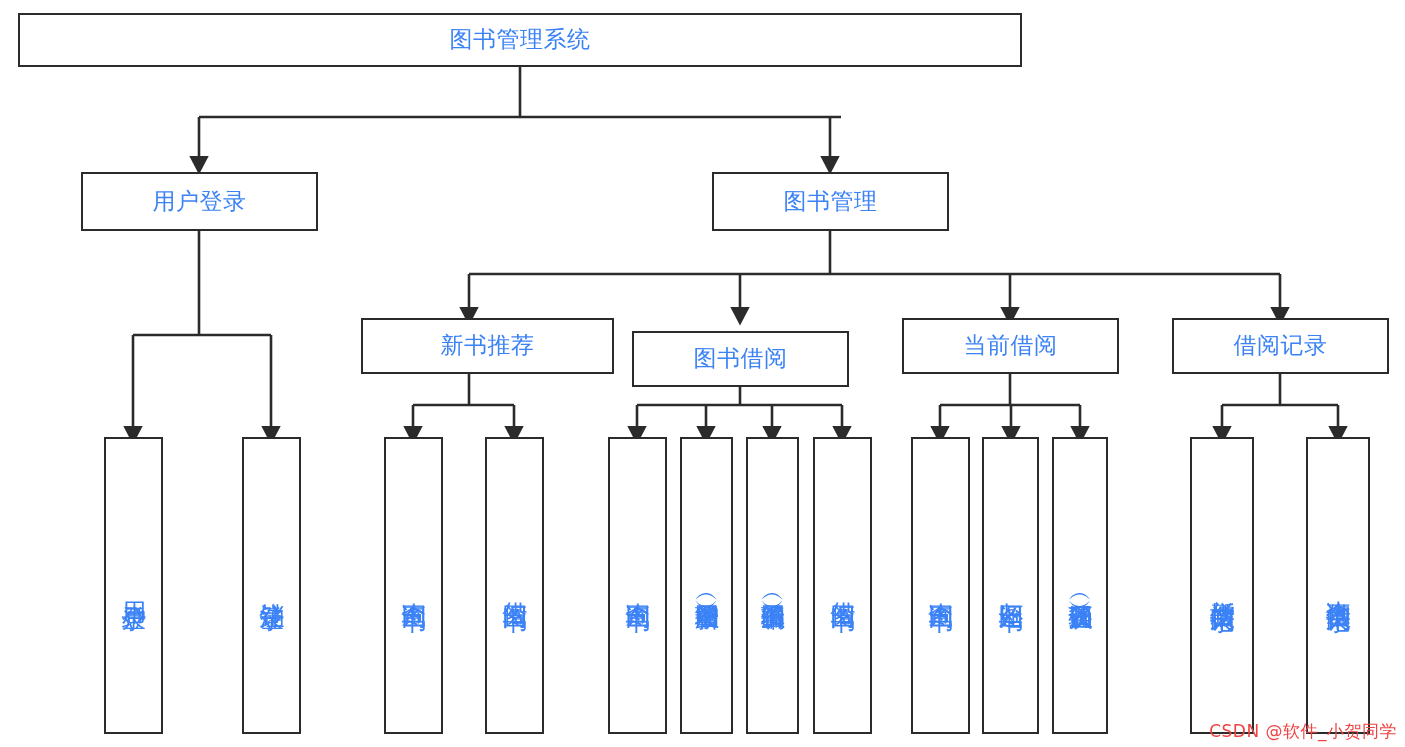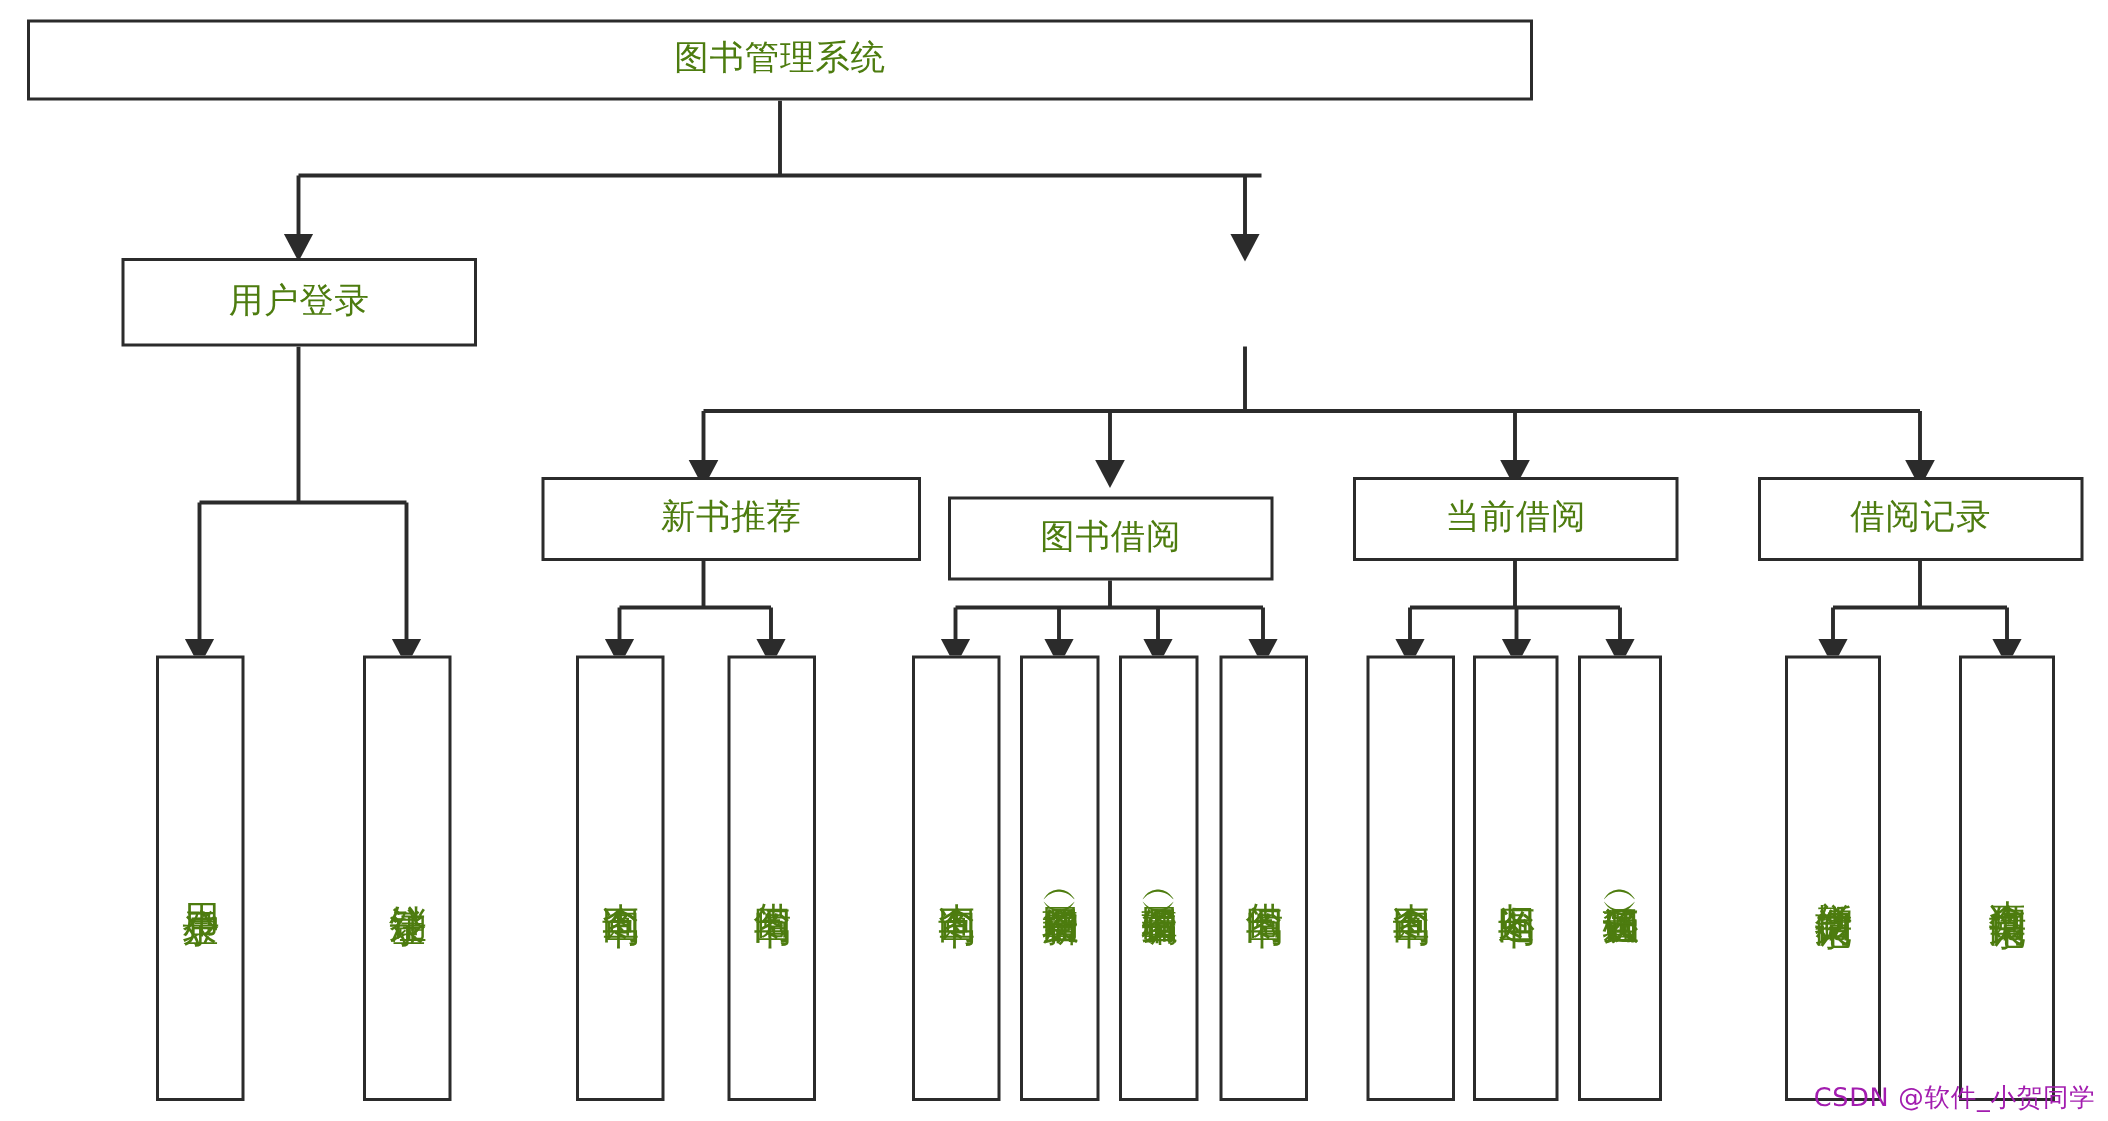--- a/index.html
+++ b/index.html
@@ -26,21 +26,21 @@
     pointer-events: none;
   }
   .node {
     position: absolute;
     box-sizing: border-box;
     border: 2px solid #2b2b2b;
     background: #ffffff;
     display: flex;
     align-items: center;
     justify-content: center;
-    color: #4d7c0f;
+    color: #3b82f6;
     line-height: 1.12;
   }
   .node.horiz {
     font-size: 23px;
     letter-spacing: 0.5px;
     text-align: center;
   }
   .node.vert {
     writing-mode: vertical-rl;
     text-orientation: upright;
@@ -55,21 +55,21 @@
     letter-spacing: 0px;
   }
   .node-label {
     display: block;
   }
   #watermark {
     position: absolute;
     right: 8px;
     bottom: 4px;
     font-size: 17px;
-    color: #a21caf;
+    color: #ef4444;
     letter-spacing: 0.5px;
     white-space: nowrap;
     user-select: none;
   }
 </style>
 </head>
 <body>
 
 <div id="diagram-root">
 
@@ -124,20 +124,23 @@
   </svg>
 
   <div class="node horiz" style="left:18px; top:13px; width:1004px; height:54px;">
     <span class="node-label">图书管理系统</span>
   </div>
 
   <div class="node horiz" style="left:81px; top:172px; width:237px; height:59px;">
     <span class="node-label">用户登录</span>
   </div>
 
+  <div class="node horiz" style="left:712px; top:172px; width:237px; height:59px;">
+    <span class="node-label">图书管理</span>
+  </div>
 
   <div class="node horiz" style="left:361px; top:318px; width:253px; height:56px;">
     <span class="node-label">新书推荐</span>
   </div>
 
   <div class="node horiz" style="left:632px; top:318px; width:217px; height:56px;margin-top:13px;">
     <span class="node-label">图书借阅</span>
   </div>
 
   <div class="node horiz" style="left:902px; top:318px; width:217px; height:56px;">

